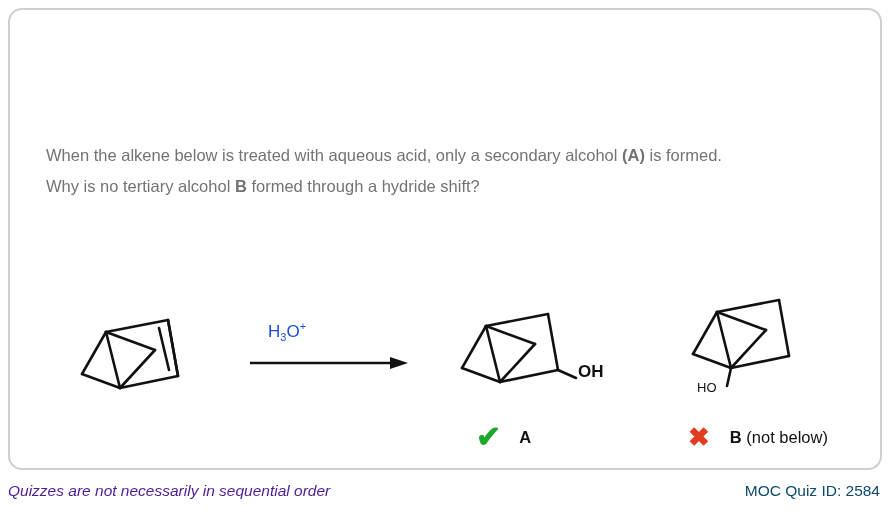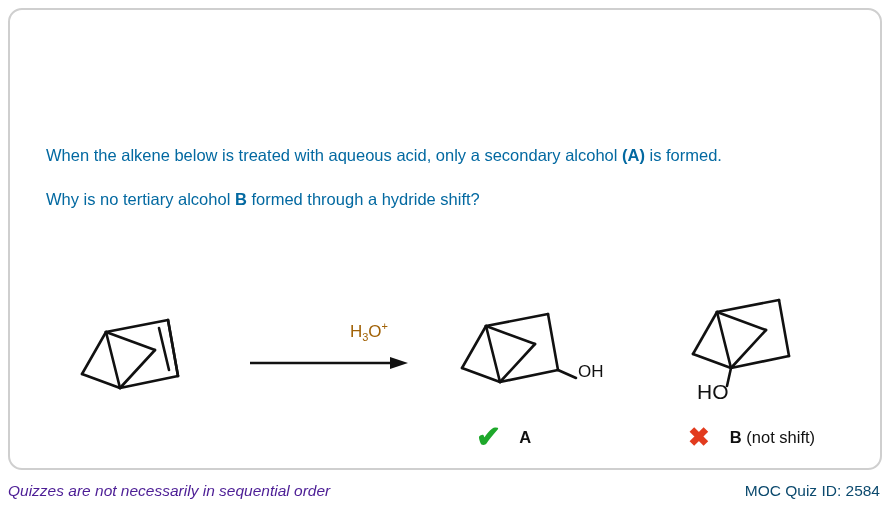--- a/index.html
+++ b/index.html
@@ -24,48 +24,48 @@
     border-radius: 14px;
     box-sizing: border-box;
     background: #ffffff;
   }
   .question {
     position: absolute;
     left: 36px;
     top: 134px;
     width: 800px;
     font-size: 16.5px;
-    color: #0369a1;
+    color: #737373;
     line-height: 1.45;
   }
   .question .l2 {
-    margin-top: 20px;
+    margin-top: 7px;
   }
   .bold {
     font-weight: bold;
   }
   
   .scheme {
     position: absolute;
     left: 0;
     top: 272px;
     width: 892px;
     height: 180px;
   }
   .struct {
     position: absolute;
   }
   .reagent {
     position: absolute;
     left: 258px;
     top: 38px;
     width: 120px;
-    text-align: right;
+    text-align: left;
     font-size: 17px;
-    color: #a16207;
+    color: #1d4ed8;
   }
   .reagent sub { font-size: 11px; }
   .reagent sup { font-size: 11px; }
   .arrow {
     position: absolute;
     left: 238px;
     top: 75px;
     width: 160px;
     height: 12px;
   }
@@ -150,48 +150,48 @@
         <path d="M36 36 L98 24"></path>
         <path d="M12 78 L50 92"></path>
         <path d="M50 92 L108 80"></path>
         <path d="M98 24 L108 80"></path>
         <path d="M36 36 L50 92"></path>
         <path d="M50 92 L85 54"></path>
         <path d="M36 36 L85 54"></path>
         <path d="M108 80 L126 88"></path>
       </g>
     </svg>
-    <div class="label-row" style="left:568px; top:80px; font-size:17px;">
+    <div class="label-row" style="left:568px; top:80px; font-size:17px;font-weight:bold;">
       <span>OH</span>
     </div>
 
     <svg class="struct" style="left:665px; top:0px;" width="170" height="130" viewBox="0 0 170 130">
       <g fill="none" stroke="#111111" stroke-width="2.6" stroke-linecap="round" stroke-linejoin="round">
         <path d="M18 72 L42 30"></path>
         <path d="M42 30 L104 18"></path>
         <path d="M18 72 L56 86"></path>
         <path d="M56 86 L114 74"></path>
         <path d="M104 18 L114 74"></path>
         <path d="M42 30 L56 86"></path>
         <path d="M56 86 L91 48"></path>
         <path d="M42 30 L91 48"></path>
         <path d="M56 86 L52 104"></path>
       </g>
     </svg>
-    <div class="label-row" style="left:687px; top:98px; font-size:21px;">
+    <div class="label-row" style="left:687px; top:98px; font-size:13px;">
       <span>HO</span>
     </div>
 
     <div class="label-row" style="left:466px; top:140px; display:flex; align-items:center; gap:18px;">
       <span class="check">✔</span>
       <span class="bold">A</span>
     </div>
 
     <div class="label-row" style="left:678px; top:142px; display:flex; align-items:center; gap:20px;">
       <span class="cross">✖</span>
-      <span><span class="bold">B</span><span> (not shift)</span></span>
+      <span><span class="bold">B</span><span> (not below)</span></span>
     </div>
 
   </div>
 </div>
 
 <div class="footer-left">Quizzes are not necessarily in sequential order</div>
 <div class="footer-right">MOC Quiz ID: 2584</div>
 
 </body></html>

